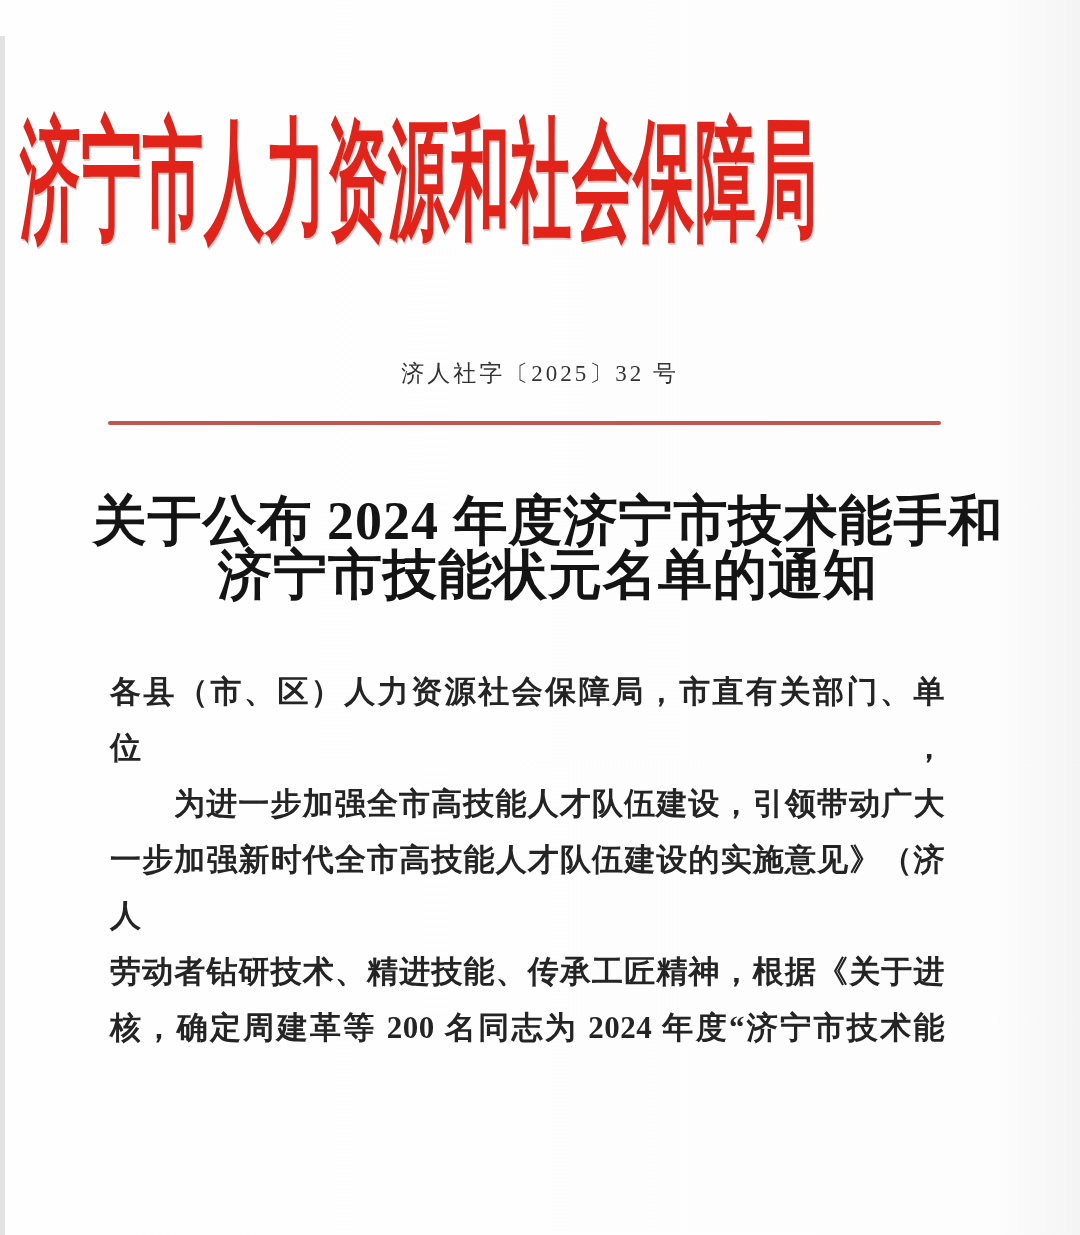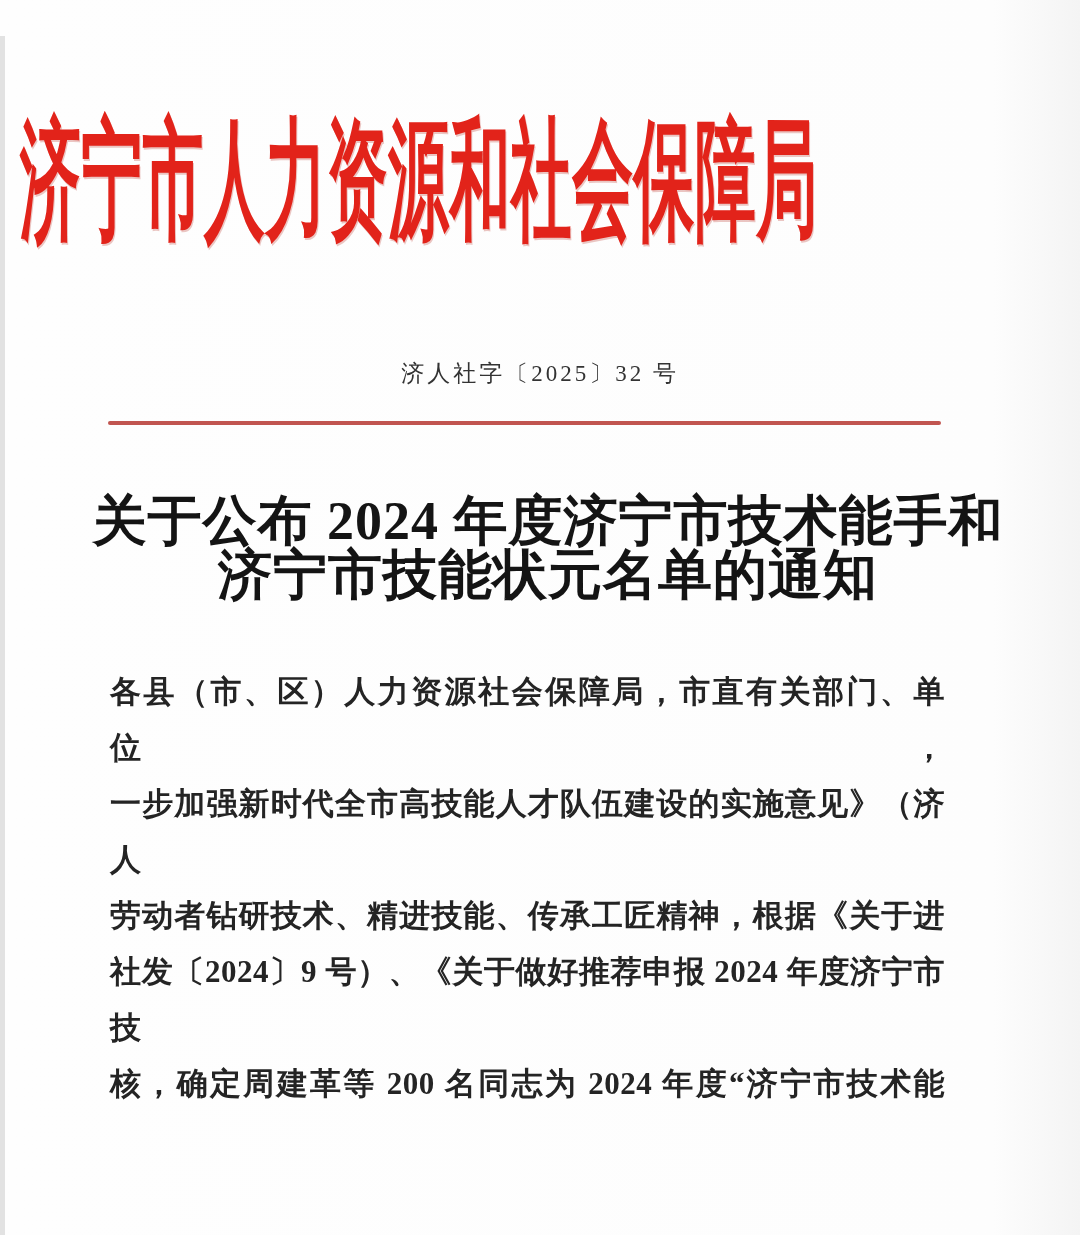--- a/index.html
+++ b/index.html
@@ -89,20 +89,20 @@
 
   <div class="red-rule" style="background: rgb(193, 85, 80);"></div>
 
   <div class="notice-title" style="color: rgb(20, 20, 20);">
     <div>关于公布 2024 年度济宁市技术能手和</div>
     <div>济宁市技能状元名单的通知</div>
   </div>
 
   <div class="doc-body" style="color: rgb(36, 36, 36);">
     <div class="bline j">各县（市、区）人力资源社会保障局，市直有关部门、单位，</div>
+    <div class="bline j ind">为进一步加强全市高技能人才队伍建设，引领带动广大</div>
     <div class="bline j">一步加强新时代全市高技能人才队伍建设的实施意见》（济人</div>
     <div class="bline j">劳动者钻研技术、精进技能、传承工匠精神，根据《关于进</div>
-    <div class="bline j">社发〔2024〕9 号）、《关于做好推荐申报 2024 年度济宁市技</div>
     <div class="bline j">核，确定周建革等 200 名同志为 2024 年度“济宁市技术能</div>
 
   </div>
 
 </div>
 
 </body></html>

